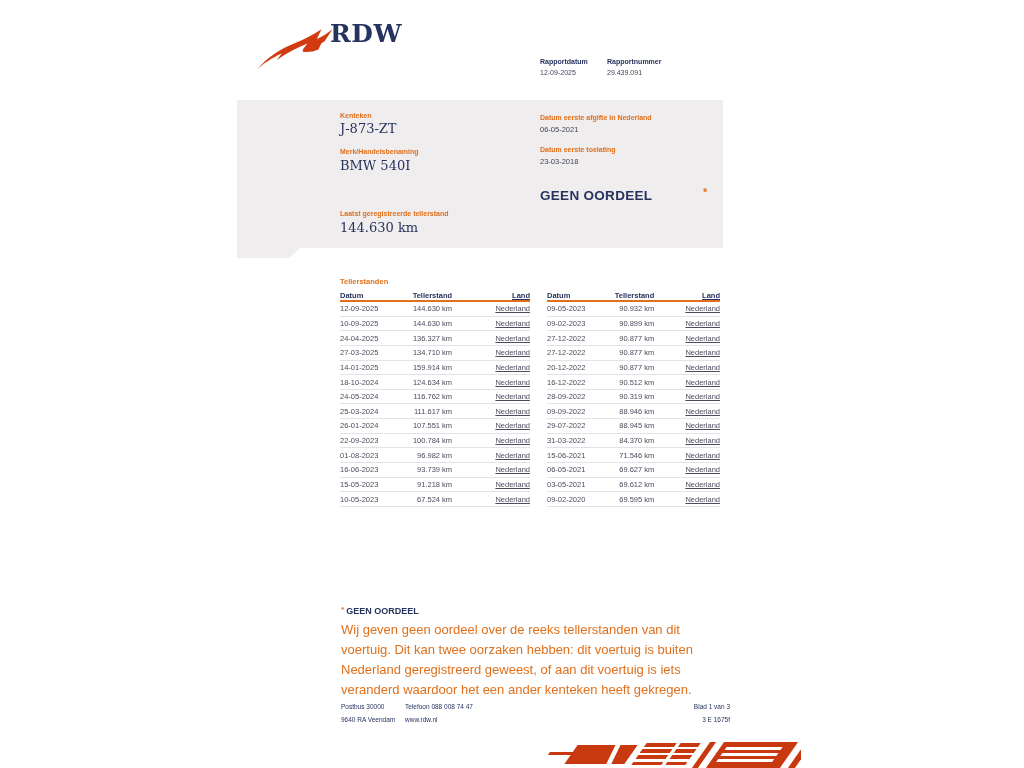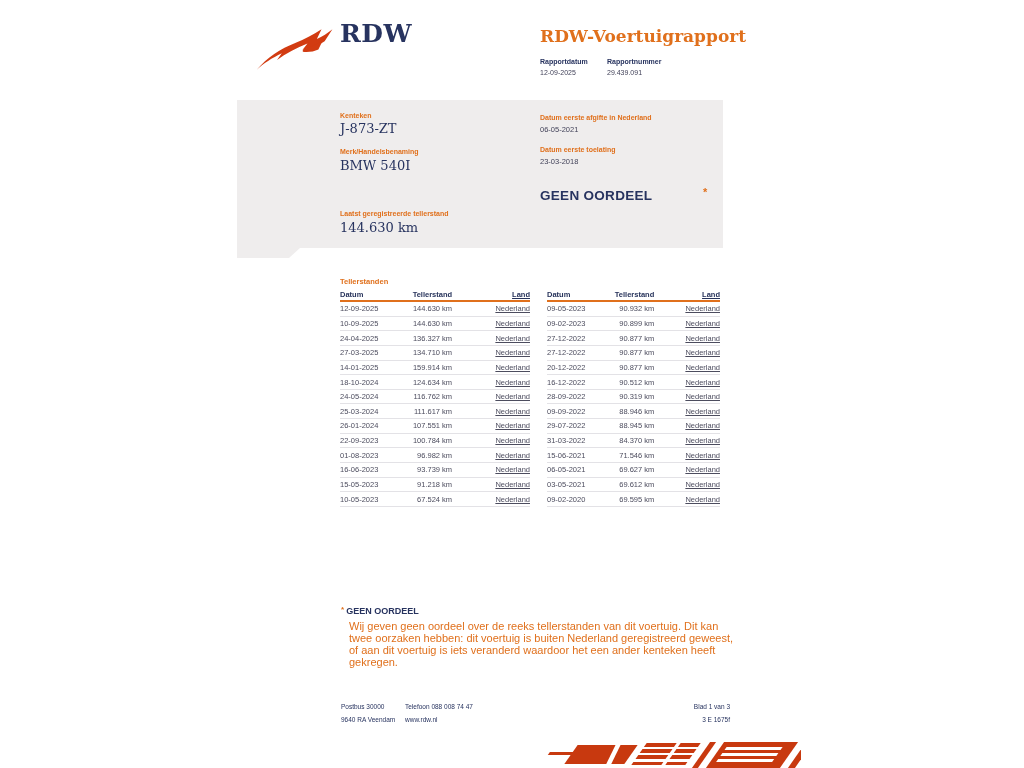--- a/index.html
+++ b/index.html
@@ -2,21 +2,21 @@
 <html><head>
 <meta charset="utf-8">
 <style>
   * { margin:0; padding:0; box-sizing:border-box; }
   html,body { width:1024px; height:768px; background:#ffffff; }
   body { font-family:"Liberation Sans", sans-serif; position:relative; overflow:hidden; }
   .page { position:absolute; left:0; top:0; width:1024px; height:768px; background:#fff; }
 
   
   .logo-svg { position:absolute; left:256px; top:27px; width:78px; height:45px; }
-  .logo-text { position:absolute; left:340px; top:19px; font-family:"DejaVu Serif", serif;
+  .logo-text { position:absolute; left:330px; top:19px; font-family:"DejaVu Serif", serif;
                font-weight:600; font-size:25px; color:#27335F; letter-spacing:0.5px; }
   .doc-title { position:absolute; left:540px; top:26px; font-family:"DejaVu Serif", serif;
                font-weight:bold; font-size:17px; color:#E0701C; }
   .meta-label { position:absolute; top:58px; font-size:7px; font-weight:bold; color:#27335F; }
   .meta-value { position:absolute; top:69px; font-size:7px; color:#43435A; }
   .mcol1 { left:540px; } .mcol2 { left:607px; }
 
   
   .vbox { position:absolute; left:237px; top:100px; width:548px; height:158px; background:#EFEDED;
           clip-path: polygon(0 0, 486px 0, 486px 148px, 63px 148px, 52px 158px, 0 158px); }
@@ -26,34 +26,34 @@
   .lc { left:103px; } .rc { left:303px; }
   .verdict { position:absolute; left:303px; top:88px; font-size:13.5px; font-weight:bold;
              color:#27335F; letter-spacing:0.3px; }
   .verdict-star { position:absolute; left:466px; top:86px; font-size:11px; color:#E0701C; font-weight:bold; }
 
   
   .tbl-title { position:absolute; left:340px; top:277px; font-size:7.5px; font-weight:bold; color:#E0701C; }
   .tbl { position:absolute; top:290px; font-size:7.5px; }
   .tbl-left  { left:340px; width:190px; }
   .tbl-right { left:547px; width:173px; }
-  .thead { display:flex; height:12px; border-bottom:2px solid #E0701C;
+  .thead { display:flex; height:12px; align-items:center; border-bottom:2px solid #E0701C;
            font-weight:bold; color:#26325A; }
   .trow { display:flex; height:14.65px; align-items:center; border-bottom:1px solid #E3E2E6;
           color:#4C4C5E; }
   .c1 { width:30%; text-align:left; }
   .c2 { width:29%; text-align:right; }
   .c3 { width:41%; text-align:right;text-decoration:underline; }
   .tbl-right .c2 { width:32%; } .tbl-right .c3 { width:38%; }
 
   
   .note-head { position:absolute; left:341px; top:605px; font-size:9px; font-weight:bold; color:#27335F; }
   .note-head .star { color:#E0701C; font-size:8px; vertical-align:2px; margin-right:2px; }
-  .note-body { position:absolute; left:341px; top:620px; width:392px; font-size:11px;
-               line-height:12px; color:#E0701C;margin-left:8px; }
+  .note-body { position:absolute; left:341px; top:620px; width:392px; font-size:13px;
+               line-height:20px; color:#E0701C; }
 
   
   .foot { position:absolute; font-size:6.5px; color:#27335F; }
   .f-r1 { top:703px; } .f-r2 { top:716px; }
   .f-c1 { left:341px; } .f-c2 { left:405px; }
   .f-c3 { left:600px; width:130px; text-align:right; }
 
   
   .deco { position:absolute; left:545px; top:742px; width:256px; height:26px; overflow:hidden; }
   .deco .sk { position:absolute; transform:skewX(-35deg); background:#C8390F; }
@@ -74,21 +74,20 @@
 <body>
 
 <div class="page">
 
   <svg class="logo-svg" viewBox="0 0 100 60" preserveAspectRatio="none">
     <path fill="#D23B11" d="M1 57 C14 41 31 29 51 21 C62 16 73 11 84 3 L78 16 C85 13 92 8 98 3 L88 19 C80 25 70 29 60 30 L66 22 C52 28 38 35 27 44 L33 35 C21 41 9 49 1 57 Z"></path>
     <path fill="#D23B11" d="M60 30 C70 27 80 22 86 17 L80 30 C74 33 66 34 60 33 Z"></path>
   </svg>
   <div class="logo-text">RDW</div>
 
-  <div class="doc-title">RDW-Voertuigrapport</div>
   <div class="meta-label mcol1">Rapportdatum</div>
   <div class="meta-label mcol2">Rapportnummer</div>
   <div class="meta-value mcol1">12-09-2025</div>
   <div class="meta-value mcol2">29.439.091</div>
 
   <div class="vbox">
     <div class="lbl lc" style="top:12px">Kenteken</div>
     <div class="val lc" style="top:21px">J-873-ZT</div>
     <div class="lbl lc" style="top:48px">Merk/Handelsbenaming</div>
     <div class="val lc" style="top:58px">BMW 540I</div>

